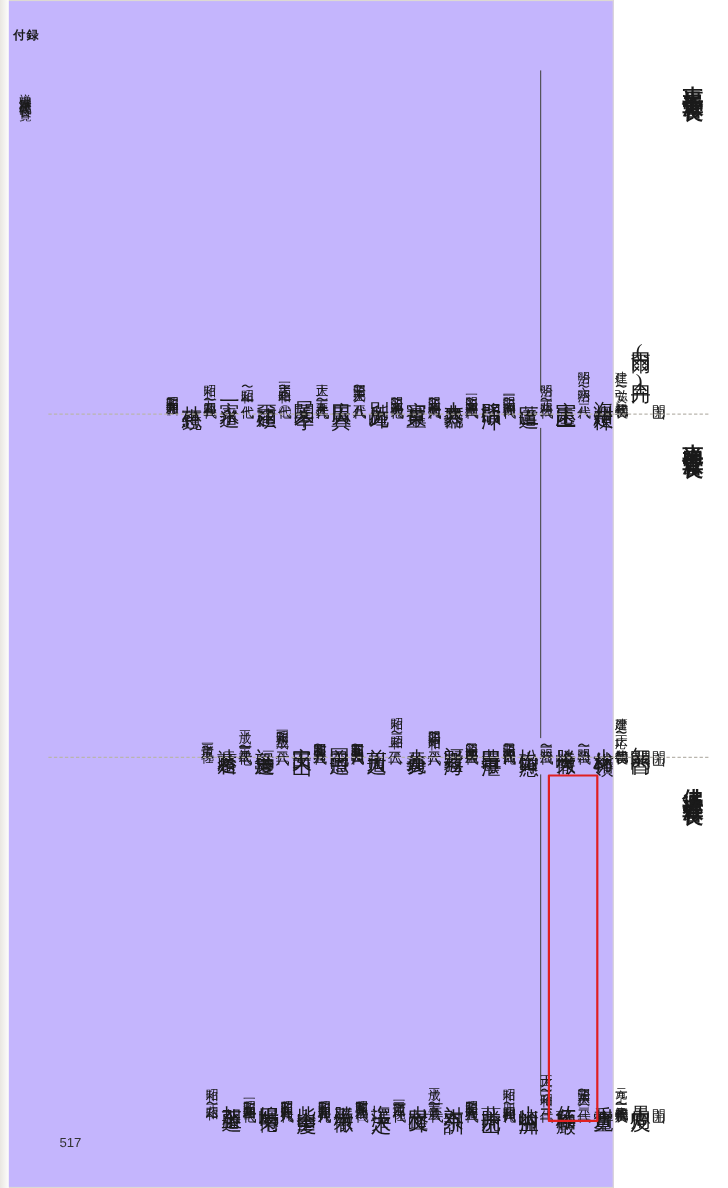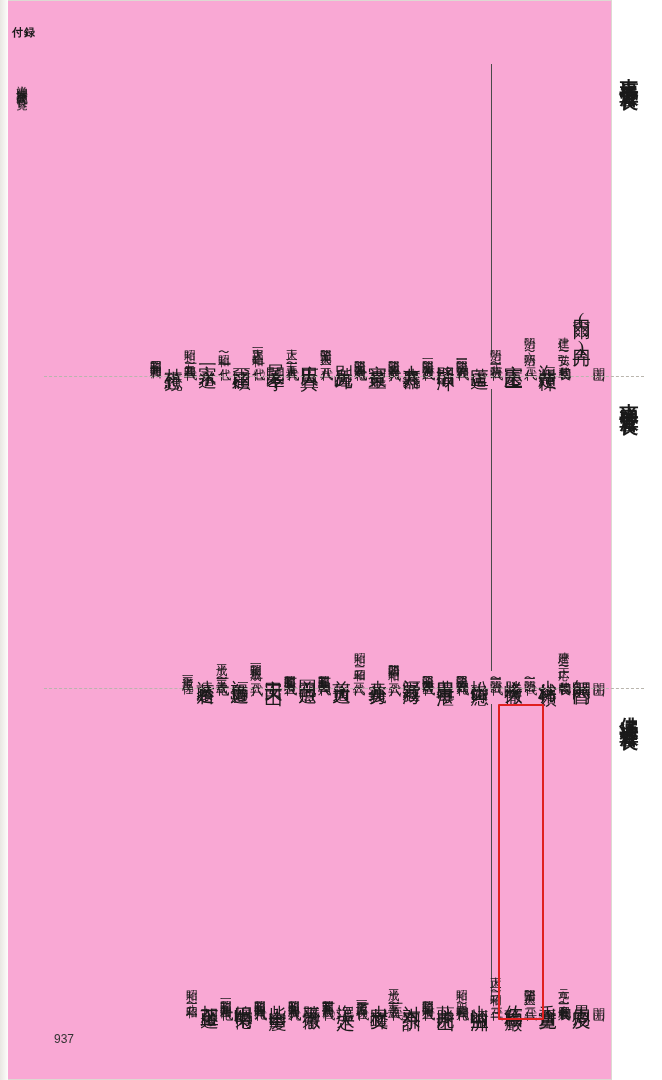--- a/index.html
+++ b/index.html
@@ -10,23 +10,23 @@
   body {
     width: 662px;
     height: 1080px;
     font-family: "Liberation Serif", "DejaVu Serif", serif;
     color: #1a1a1a;
     overflow: hidden;
     position: relative;
   }
   .page {
     position: relative;
-    width: 612px;
+    width: 558px;
     height: 1080px;
-    background: #f9a8d4;
+    background: #c4b5fd;
   }
   
   .spine {
     position: absolute;
     left: 0; top: 0;
     width: 8px; height: 1080px;
     background: linear-gradient(to right, #e9e7e2, #fdfdfb);
   }
   .header-label {
     position: absolute;
@@ -137,21 +137,21 @@
 </style>
 </head>
 <body>
 
 <div class="page">
   <div class="page-border"></div>
   <div class="spine"></div>
 
   <div class="header-label">付録</div>
   <div class="side-title">禅宗宗派歴代管長一覧</div>
-  <div class="page-number">937</div>
+  <div class="page-number">517</div>
 
   <div class="block" style="top:60px; height:300px;">
     <div class="block-inner">
       <div class="sect-title">東福寺派管長</div>
       <div class="rule" style="position:absolute; right:152px; top:4px; height:292px;"></div>
 
       <div class="colwrap">
         <span class="seg seg-gen">開山</span>
         <span class="seg seg-name">円爾(弁円)</span>
         <span class="seg seg-era">建仁　二〜弘安　三</span>

